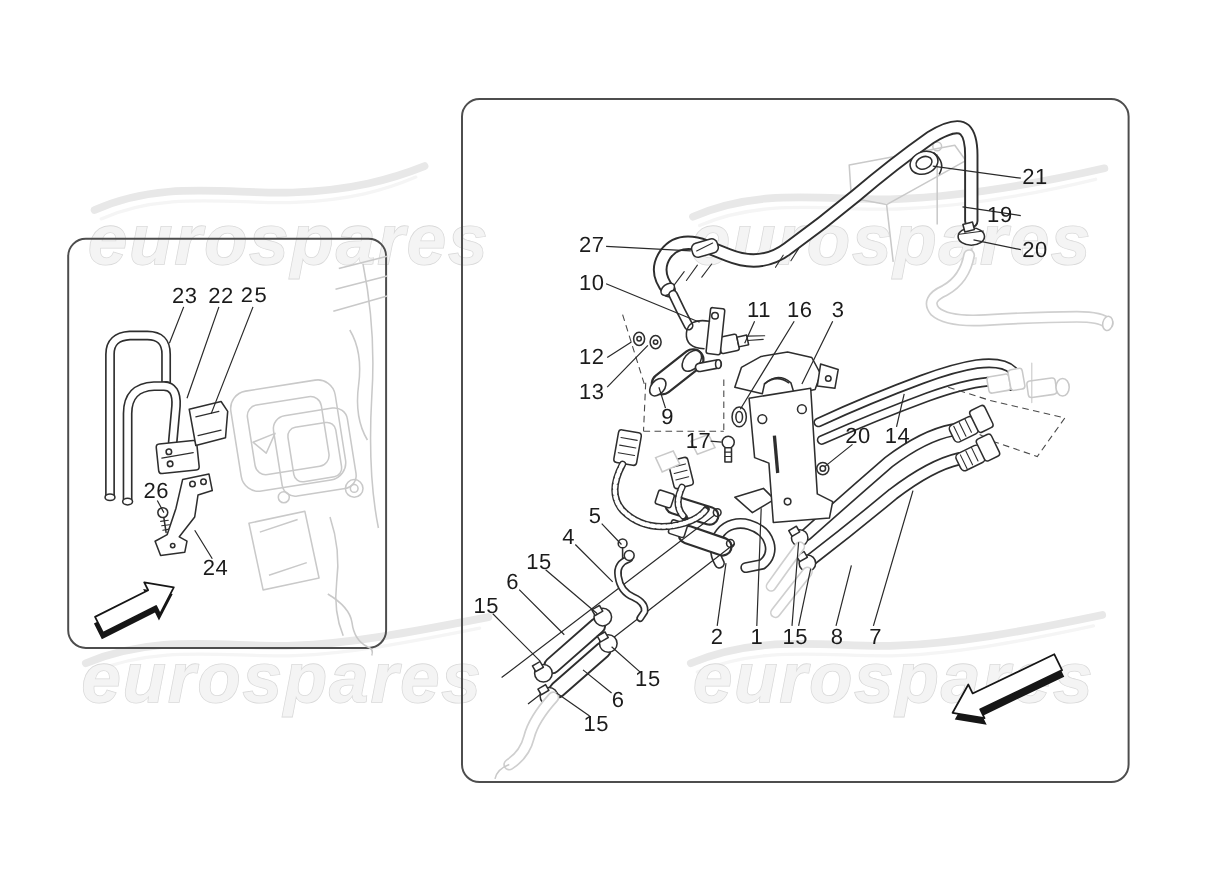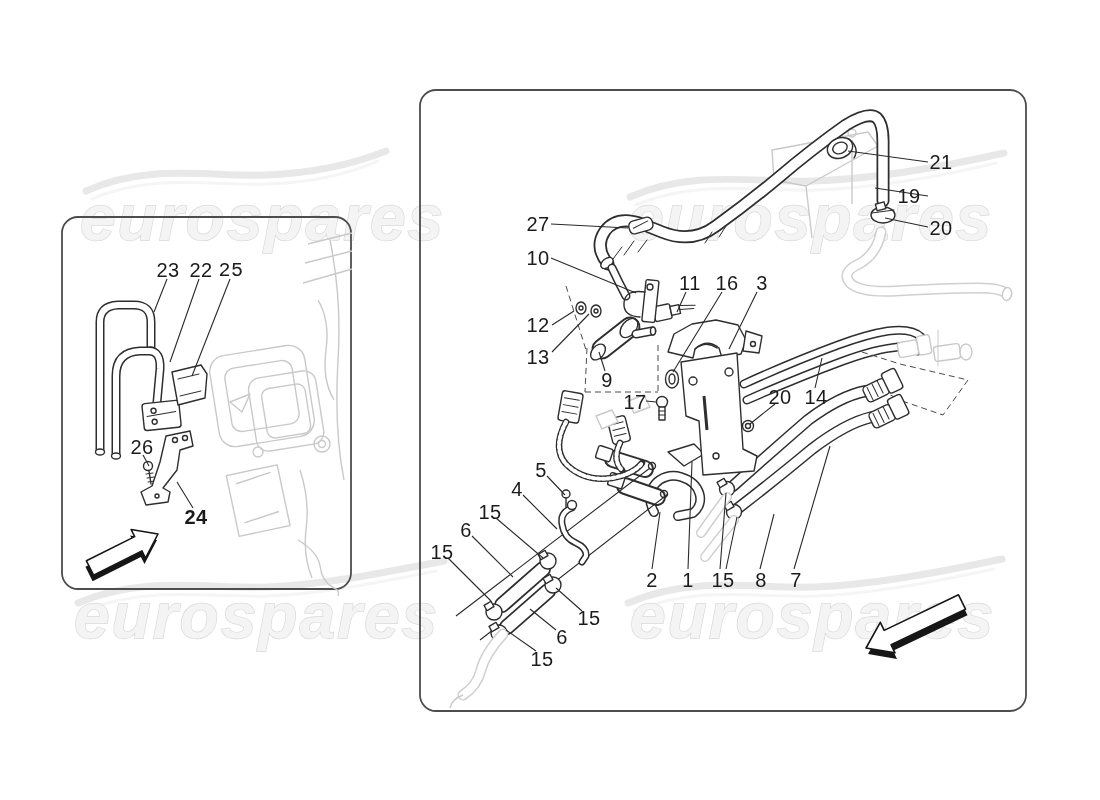--- a/index.html
+++ b/index.html
@@ -303,21 +303,21 @@
     <polygon class="arrow-shadow" transform="translate(2,6)" points="965.5,609.2 891.1,644.8 895,652.9 866,648 880.3,622.3 884.2,630.4 958.5,594.8"></polygon>
     <polygon class="arrow" points="965.5,609.2 891.1,644.8 895,652.9 866,648 880.3,622.3 884.2,630.4 958.5,594.8"></polygon>
   </g>
 </svg>
 
 <div class="callout-layer" id="callouts-left">
       <span class="callout" style="left: 168px; top: 270px;">23</span>
       <span class="callout" style="left: 201px; top: 270px;">22</span>
       <span class="callout" style="left: 231px; top: 270px; font-family: Liberation Mono, monospace;">25</span>
       <span class="callout" style="left: 142px; top: 447px; text-align: center;">26</span>
-      <span class="callout" style="left: 196px; top: 517px; font-weight: bold;">24</span>
+      <span class="callout" style="left: 196px; top: 517px;">24</span>
     </div>
 <div class="callout-layer" id="callouts-main">
       <span class="callout" style="left: 538px; top: 224px;">27</span>
       <span class="callout" style="left: 538px; top: 258px;">10</span>
       <span class="callout" style="left: 538px; top: 325px;">12</span>
       <span class="callout" style="left: 538px; top: 357px;">13</span>
       <span class="callout" style="left: 607px; top: 380px;">9</span>
       <span class="callout" style="left: 690px; top: 283px;">11</span>
       <span class="callout" style="left: 727px; top: 283px;">16</span>
       <span class="callout" style="left: 762px; top: 283px;">3</span>

